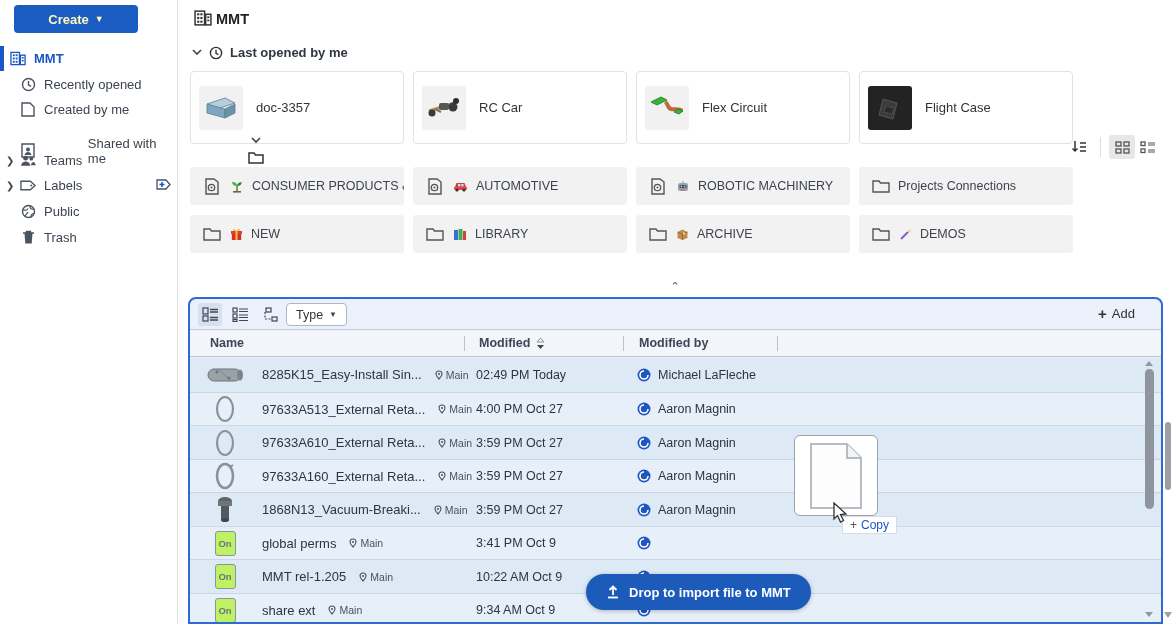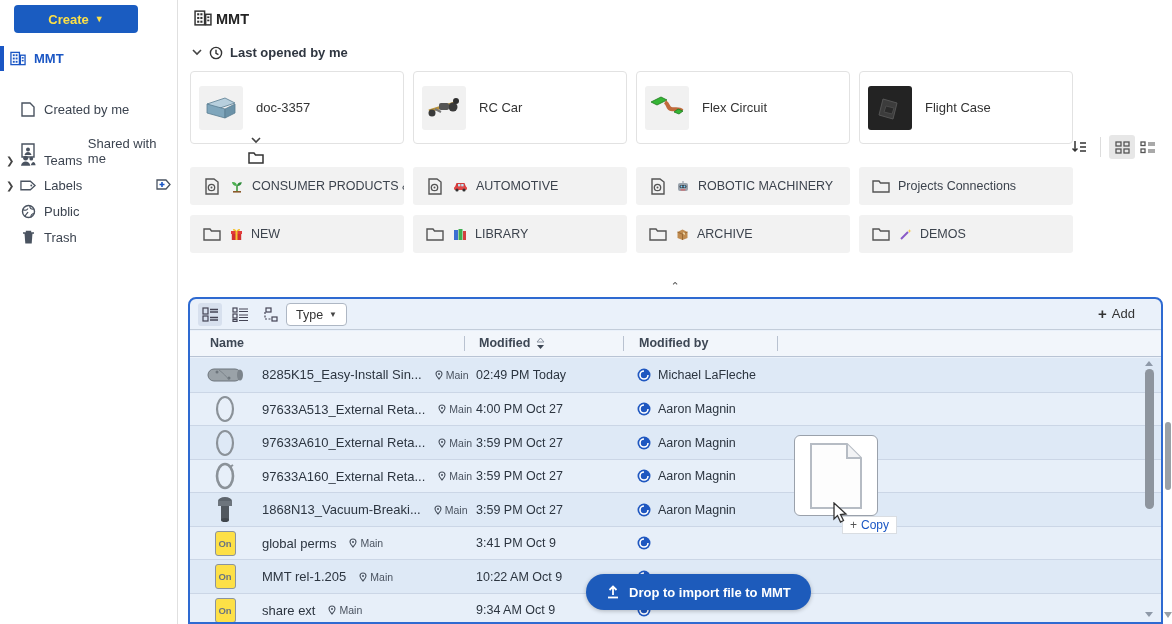--- a/index.html
+++ b/index.html
@@ -5,21 +5,21 @@
   * { margin:0; padding:0; box-sizing:border-box; }
   html,body { width:1172px; height:624px; background:#fff; overflow:hidden;
               font-family:"Liberation Sans", sans-serif; color:#333; }
   .abs { position:absolute; }
   svg { display:block; }
 
   
   #sidebar { position:absolute; left:0; top:0; width:177px; height:624px; background:#fff; }
   #sidebar-divider { position:absolute; left:177px; top:0; width:1px; height:624px; background:#e0e0e0; }
   .create-btn { position:absolute; left:14px; top:5px; width:124px; height:28px; background:#1a5cc1;
-                border:none; border-radius:4px; color:#fde047; font-size:13px; font-weight:bold;
+                border:none; border-radius:4px; color:#fef9c3; font-size:13px; font-weight:bold;
                 display:flex; align-items:center; justify-content:center; gap:6px; cursor:pointer;
                 font-family:"Liberation Sans", sans-serif; }
   .caret { font-size:9px; }
   .nav-item { position:absolute; left:0; width:177px; height:25px; display:flex; align-items:center; cursor:pointer; }
   .nav-item .chev { width:14px; margin-left:6px; color:#444; font-size:10px; }
   .nav-item .nicon { margin-left:20px; width:16px; display:flex; justify-content:center; }
   .nav-item.has-chev .nicon { margin-left:0; }
   .nav-item .nlabel { margin-left:8px; font-size:13px; color:#3c4450; }
   .nav-item.active .nlabel { color:#1a56c4; font-weight:bold; }
   .active-bar { position:absolute; left:0; top:46px; width:4px; height:25px; background:#1a56c4; }
@@ -73,21 +73,21 @@
   .col-label { position:absolute; top:5px; font-size:12.5px; font-weight:bold; color:#3d4754; }
   .col-sep { position:absolute; top:5px; width:1px; height:15px; background:#b9c2d0; }
   .sort-glyph { position:absolute; left:346px; top:6px; }
 
   .frow { position:absolute; left:0; width:1110px; height:33.5px; }
   .frow.d { background:#dee9f6; }
   .frow.l { background:#e7eff9; }
   .frow + .frow { border-top:1px solid #cbd6e6; }
   .fthumb { position:absolute; left:14px; top:1px; width:42px; height:31px; display:flex;
             align-items:center; justify-content:center; }
-  .on-doc { width:21px; height:25px; border:1.5px solid #8a93a0; border-radius:3px; background:#fde047;
+  .on-doc { width:21px; height:25px; border:1.5px solid #8a93a0; border-radius:3px; background:#bef264;
             display:flex; align-items:center; justify-content:center; font-size:9.5px; font-weight:bold;
             color:#6a7380; }
   .fname-wrap { position:absolute; left:72px; top:0; height:33.5px; display:flex; align-items:center; gap:13px; }
   .fname { font-size:13px; color:#2c3540; white-space:nowrap; }
   .fchip { display:flex; align-items:center; gap:3px; font-size:10.5px; color:#4a5360; }
   .fmod { position:absolute; left:286px; top:0; height:33.5px; display:flex; align-items:center;
           font-size:12.5px; color:#2c3540; }
   .fby { position:absolute; left:447px; top:0; height:33.5px; display:flex; align-items:center; gap:7px;
          font-size:12.5px; color:#2c3540; }
 
@@ -141,20 +141,29 @@
             <rect x="3" y="10" width="2" height="2"></rect>
             <rect x="6" y="10" width="2" height="2"></rect>
             <rect x="12.5" y="6" width="2" height="1.6"></rect>
             <rect x="12.5" y="9" width="2" height="1.6"></rect>
           </g>
         </svg>
     </span>
     <span class="nlabel">MMT</span>
   </div>
 
+  <div class="nav-item" style="top:72px;">
+    <span class="nicon">
+      <svg width="15" height="15" viewBox="0 0 15 15">
+          <circle cx="7.5" cy="7.5" r="6" fill="none" stroke="#4a5360" stroke-width="1.4"></circle>
+          <path d="M7.5 4v3.8l2.6 1.5" fill="none" stroke="#4a5360" stroke-width="1.4"></path>
+        </svg>
+    </span>
+    <span class="nlabel">Recently opened</span>
+  </div>
 
   <div class="nav-item" style="top:97px;text-align:right;">
     <span class="nicon">
       <svg width="14" height="15" viewBox="0 0 14 15">
           <path d="M1 1h8l4 4v9H1z" fill="none" stroke="#4a5360" stroke-width="1.4"></path>
         </svg>
     </span>
     <span class="nlabel">Created by me</span>
   </div>
 

